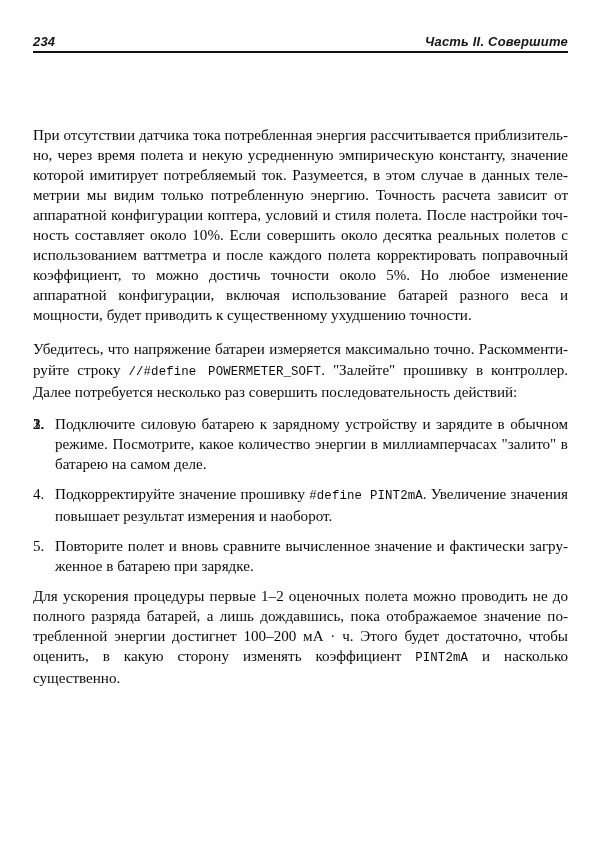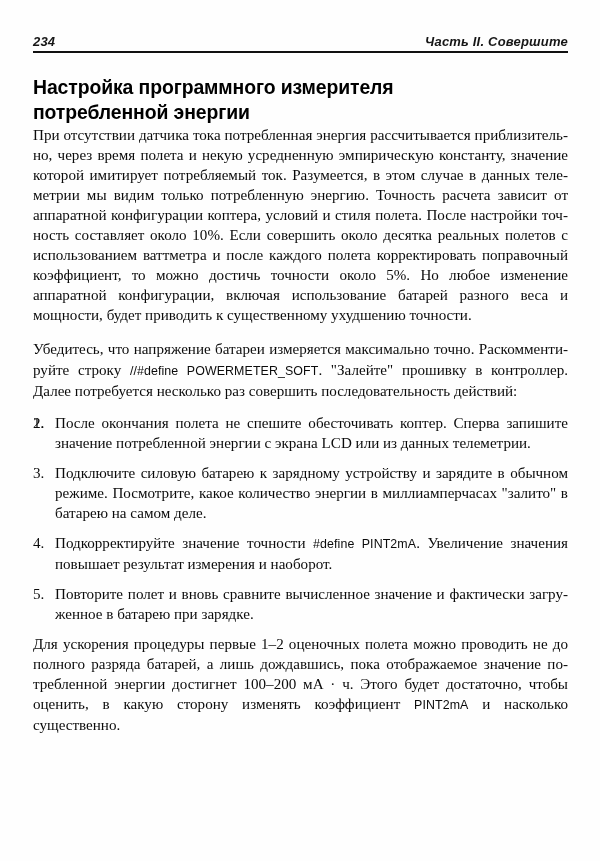--- a/index.html
+++ b/index.html
@@ -83,21 +83,21 @@
     font-size: 15.1px;
     line-height: 20.05px;
     text-align: justify;
     text-justify: inter-word;
     hyphens: manual;
     color: #0b0b0b;
   }
   p.para.spaced { margin-top: 14px; }
 
   code, .mono {
-    font-family: Liberation Sans, sans-serif;
+    font-family: Liberation Mono, monospace;
     font-size: 12.4px;
     letter-spacing: 0.1px;
   }
 
   
   ol.steps {
     margin: 12px 0 0 0;
     padding: 0;
     list-style: none;
   }
@@ -128,48 +128,43 @@
 <body>
 
 <div class="page">
 
   <div class="running-head">
     <span class="folio">234</span>
     <span class="part">Часть II. Совершите</span>
   </div>
   <div class="head-rule"></div>
 
-  <h1 class="doc-title">
-    <span class="tl">Настройка программного измерителя</span>
-    <span class="tl">потребленной энергии</span>
-  </h1>
 
   <div class="body-block">
 
     <p class="para">При отсутствии датчика тока потребленная энергия рассчитывается приблизитель­но, через время полета и некую усредненную эмпирическую константу, значение которой имитирует потребляемый ток. Разумеется, в этом случае в данных теле­метрии мы видим только потребленную энергию. Точность расчета зависит от аппаратной конфигурации коптера, условий и стиля полета. После настройки точ­ность составляет около 10%. Если совершить около десятка реальных полетов с использованием ваттметра и после каждого полета корректировать поправочный коэффициент, то можно достичь точности около 5%. Но любое изменение аппарат­ной конфигурации, включая использование батарей разного веса и мощности, будет приводить к существенному ухудшению точности.</p>
 
     <p class="para spaced">
       <span>Убедитесь, что напряжение батареи измеряется максимально точно. Раскомменти­руйте строку </span><code class="mono">//#define POWERMETER_SOFT</code><span>. "Залейте" прошивку в контроллер. Далее потребуется несколько раз совершить последовательность действий:</span>
     </p>
 
     <ol class="steps">
       <li>
         <span class="num">1.</span>
       </li>
       <li>
         <span class="num">2.</span>
-        <span>После окончания полета не спешите обесточивать коптер. Сперва запишите зна­чение потребленной энергии с экрана LCD или из данных телеметрии.</span>
       </li>
       <li>
         <span class="num">3.</span>
         <span>Подключите силовую батарею к зарядному устройству и зарядите в обычном режиме. Посмотрите, какое количество энергии в миллиамперчасах "залито" в батарею на самом деле.</span>
       </li>
       <li>
         <span class="num">4.</span>
-        <span>Подкорректируйте значение точности </span><code class="mono">#define PINT2mA</code><span>. Увеличение значения повышает результат измерения и наоборот.</span>
+        <span>Подкорректируйте значение прошивку </span><code class="mono">#define PINT2mA</code><span>. Увеличение значения повышает результат измерения и наоборот.</span>
       </li>
       <li>
         <span class="num">5.</span>
         <span>Повторите полет и вновь сравните вычисленное значение и фактически загру­женное в батарею при зарядке.</span>
       </li>
     </ol>
 
     <p class="para tail-para">
       <span>Для ускорения процедуры первые 1–2 оценочных полета можно проводить не до полного разряда батарей, а лишь дождавшись, пока отображаемое значение по­требленной энергии достигнет 100–200 мА · ч. Этого будет достаточно, чтобы оце­нить, в какую сторону изменять коэффициент </span><code class="mono">PINT2mA</code><span> и насколько существенно.</span>
     </p>

